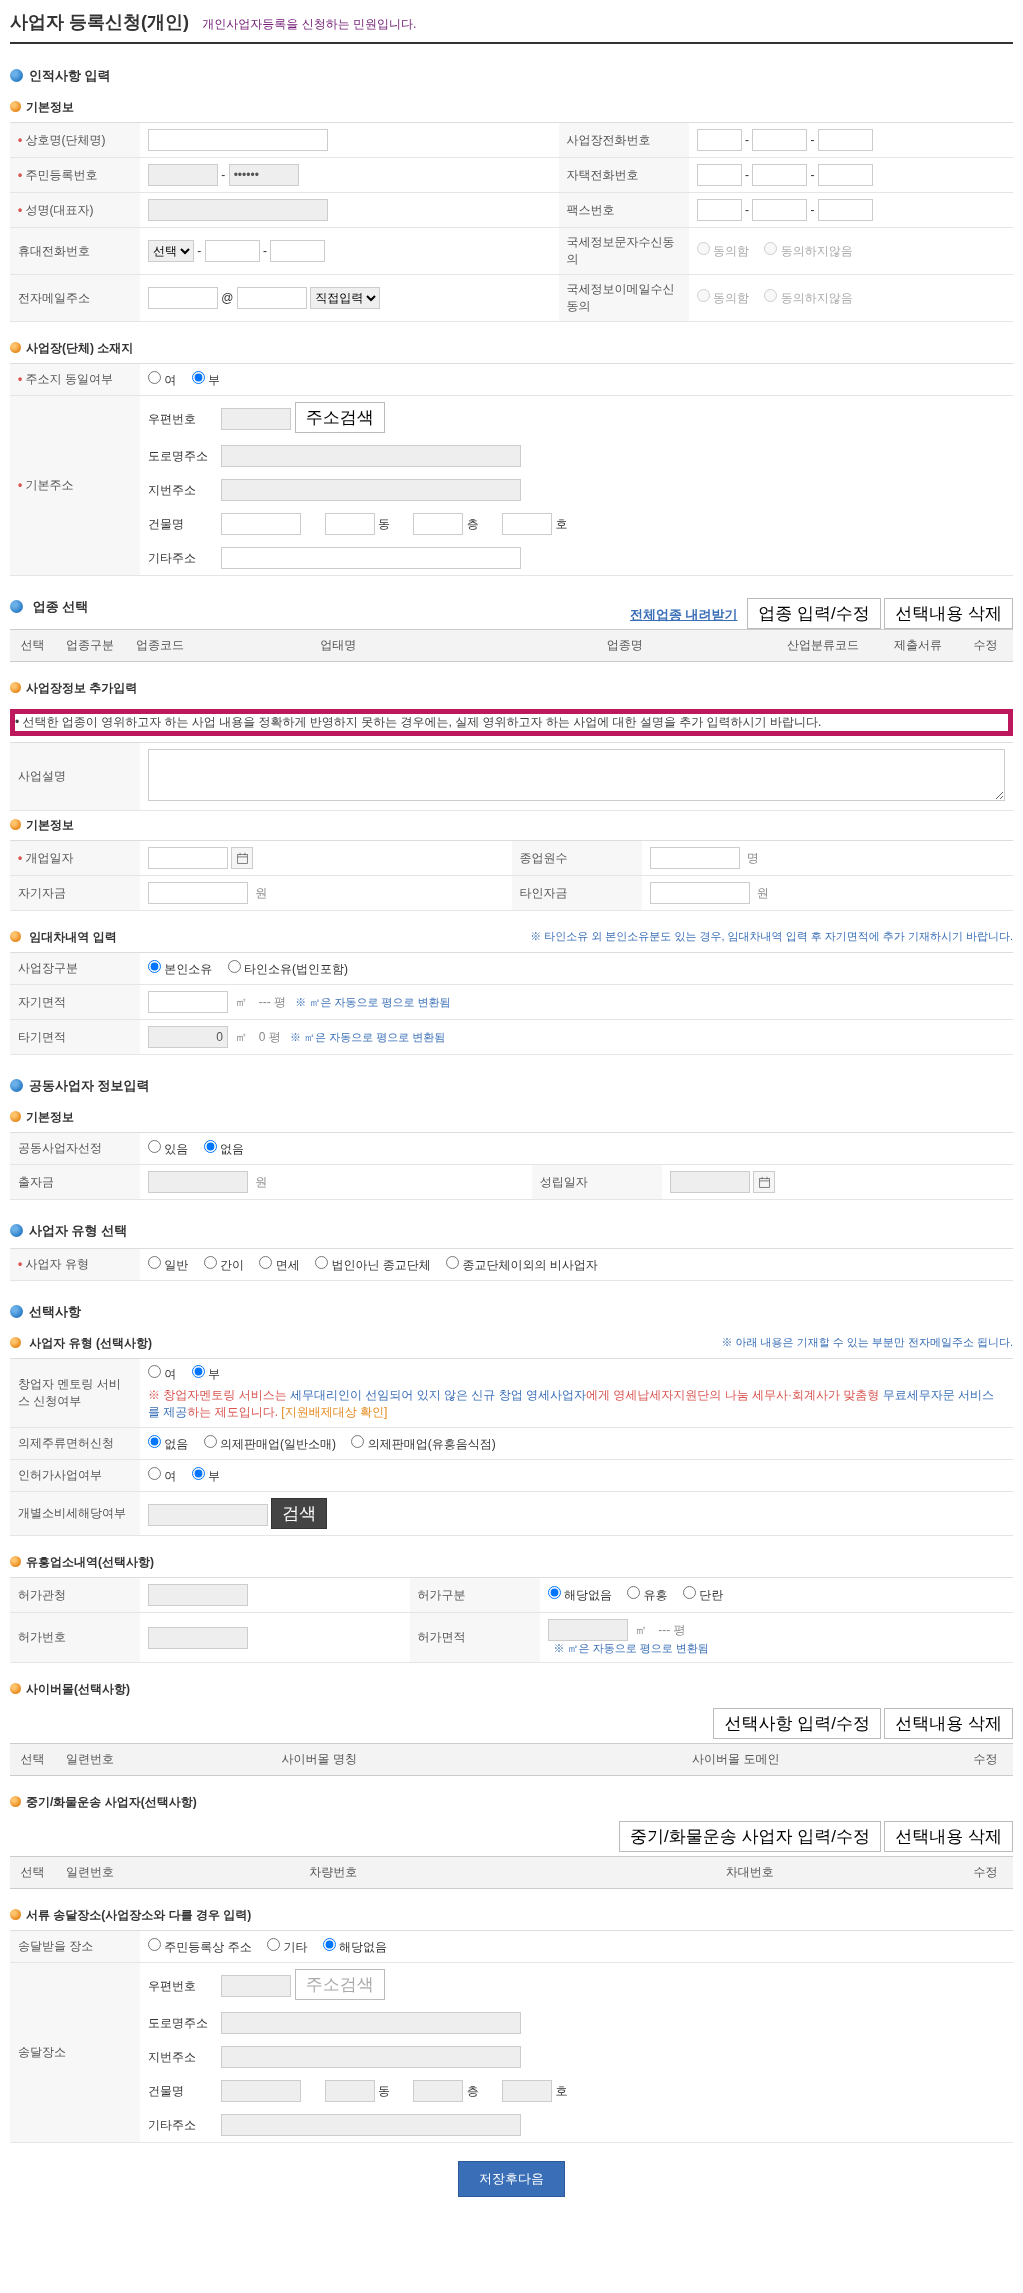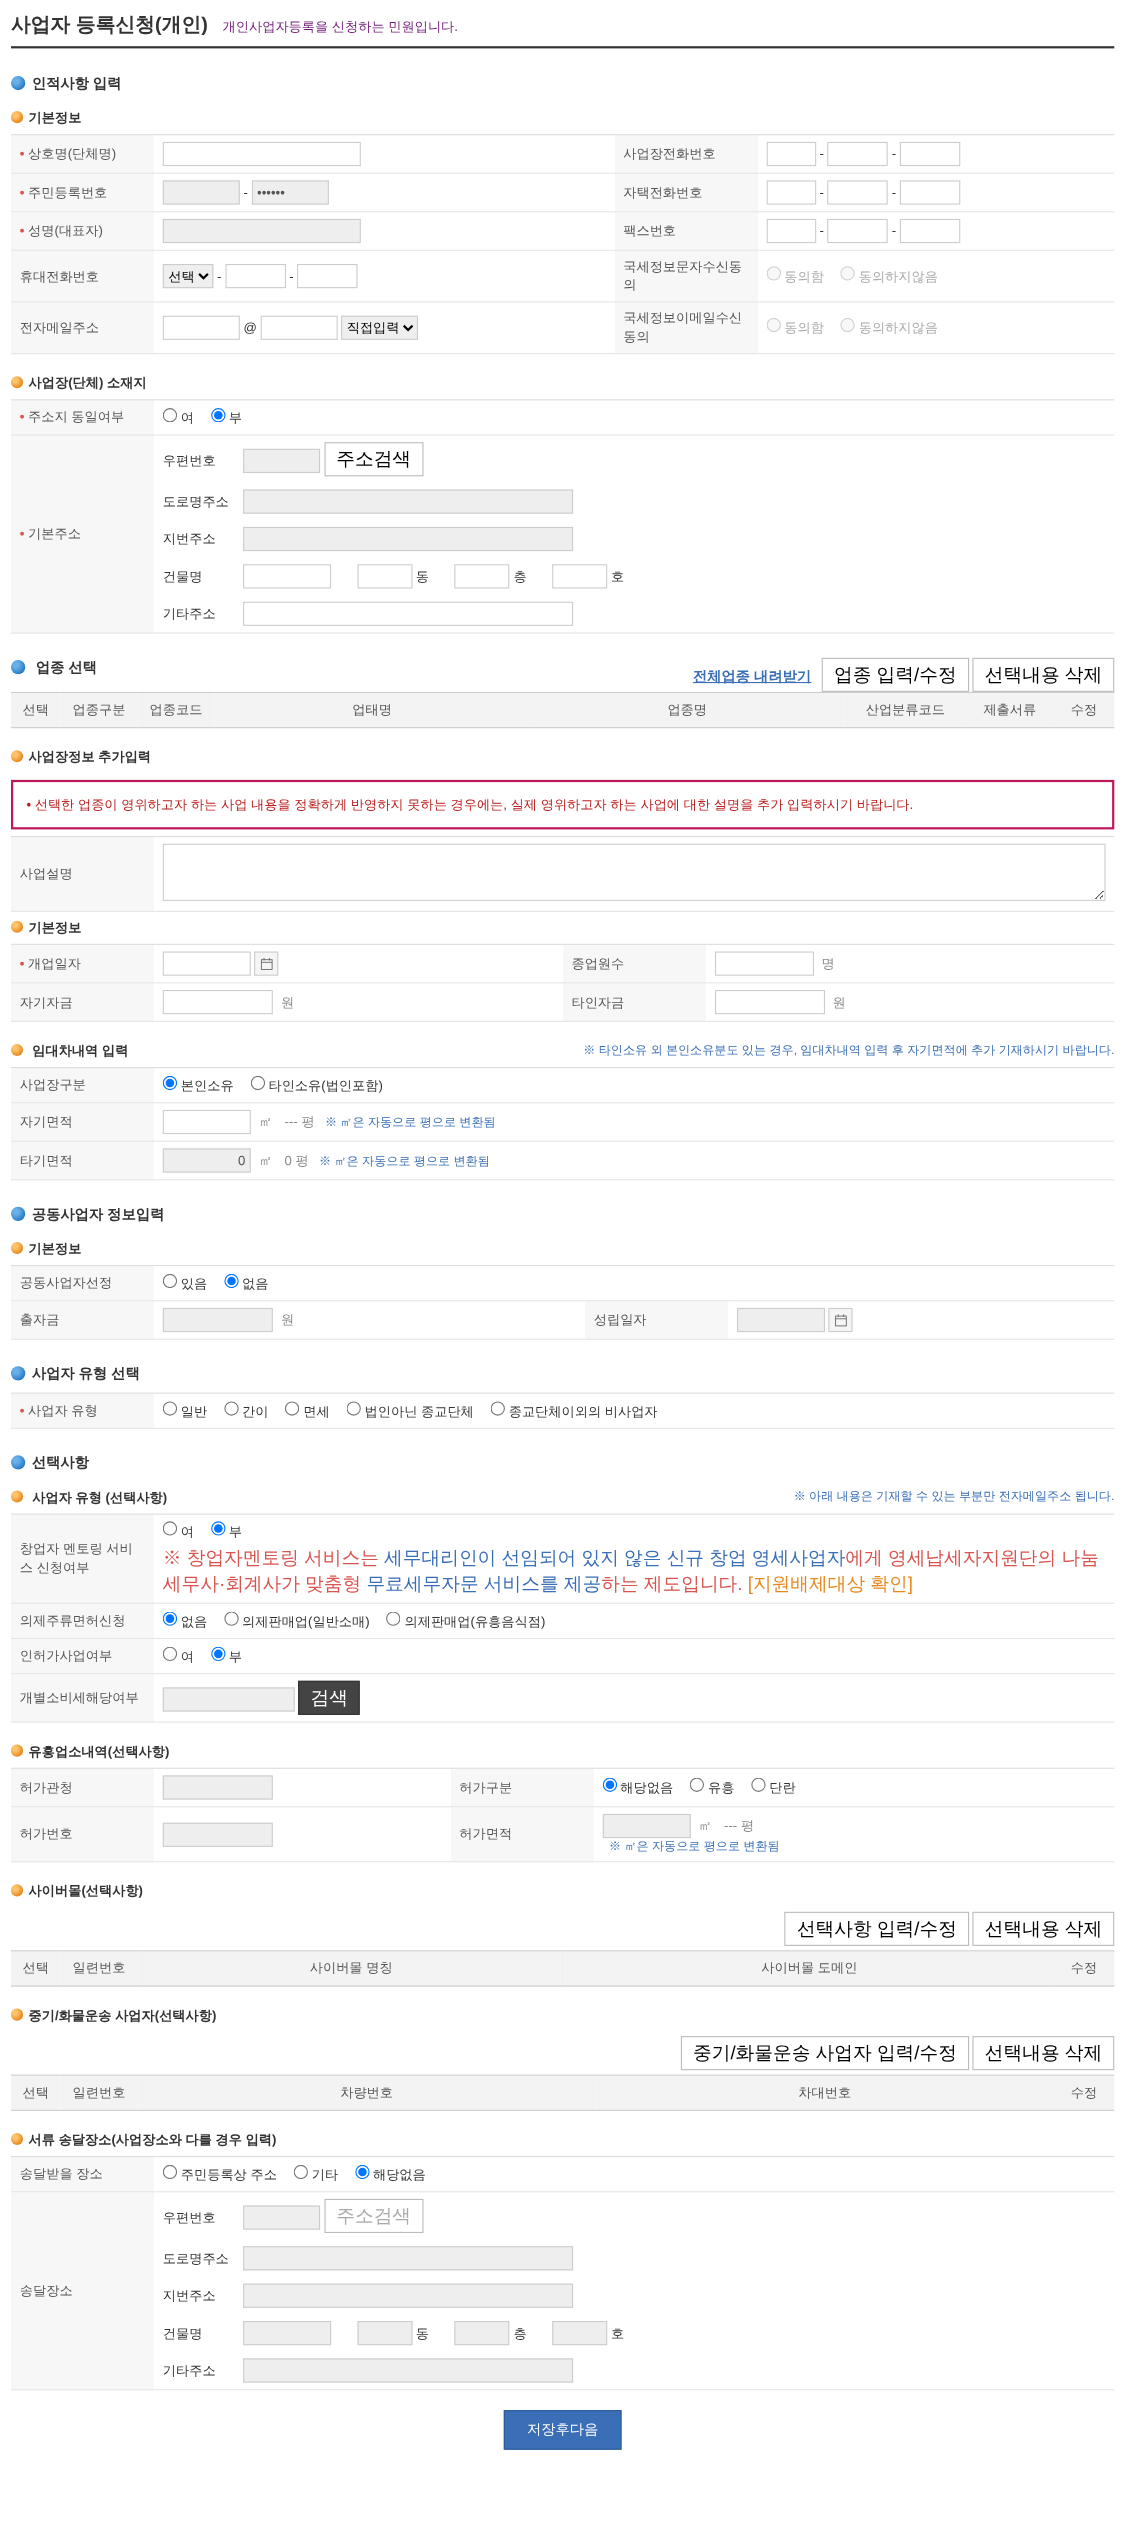--- a/index.html
+++ b/index.html
@@ -22,21 +22,21 @@
 input[type=text]:disabled,input[type=password]:disabled{background:#eee}
 select{border:1px solid #ccc;height:22px;font-size:12px}
 textarea{border:1px solid #ccc;width:100%;font-size:12px;padding:4px}
 .btn{display:inline-block;background:#fff;border:1px solid #bbb;padding:3px 10px;font-size:17px;cursor:pointer}
 .btn-dark{background:#444;color:#fff;border:1px solid #333}
 .btn-primary{background:#3a6fb7;color:#fff;border:1px solid #2a5a9a;padding:8px 20px;font-size:13px}
 .btn-row{text-align:right;margin:4px 0}
 .link-blue{color:#3a6fb7;text-decoration:underline;cursor:pointer}
 .grid{width:100%;border-collapse:collapse;border-top:1px solid #ccc;border-bottom:1px solid #ccc}
 .grid th{background:#f3f3f3;border-bottom:1px solid #ccc;padding:7px 4px;font-size:12px;font-weight:normal;color:#555;text-align:center}
-.info-box{border:2px solid #be185d;padding:12px;color:#b91c1c;font-size:12px;margin:6px 0}
+.info-box{border:5px solid #be185d;padding:0;color:#404040;font-size:12px;margin:6px 0}
 .unit{color:#888;margin-left:4px}
 .hint{color:#3a6fb7;font-size:11px;margin-left:6px}
 .red{color:#d9534f}
 .orange{color:#e68a1f}
 .radio-row label{margin-right:12px}
 .center{text-align:center;margin:18px 0}
 .date-icon{display:inline-flex;width:22px;height:22px;border:1px solid #ccc;background:#f5f5f5;align-items:center;justify-content:center;cursor:pointer;vertical-align:top}
 .date-icon svg{width:13px;height:13px}
 .four-col th:nth-of-type(2){width:130px}
 </style>
@@ -312,21 +312,21 @@
 </div>
 <table class="form-table">
 <tbody>
         <tr>
   <th>창업자 멘토링 서비스 신청여부</th>
   <td>
     <div class="radio-row">
       <label><input type="radio" name="mt" style=""> <span>여</span></label>
       <label><input type="radio" name="mt" checked="" style=""> <span>부</span></label>
     </div>
-    <div class="red" style="margin-top:4px;font-size:17px">
+    <div class="red" style="margin-top:4px;font-size:12px">
       <span>※ 창업자멘토링 서비스는 </span><span style="color:#3a6fb7">세무대리인이 선임되어 있지 않은 신규 창업 영세사업자</span><span class="red">에게 영세납세자지원단의 나눔 세무사·회계사가 맞춤형 </span><span style="color:#3a6fb7">무료세무자문 서비스를 제공</span><span class="red">하는 제도입니다. </span><span class="orange">[지원배제대상 확인]</span>
     </div>
   </td>
 </tr>
 <tr>
   <th>의제주류면허신청</th>
   <td class="radio-row">
     <label><input type="radio" name="lq" checked="" style=""> <span>없음</span></label>
     <label><input type="radio" name="lq" style=""> <span>의제판매업(일반소매)</span></label>
     <label><input type="radio" name="lq" style=""> <span>의제판매업(유흥음식점)</span></label>

